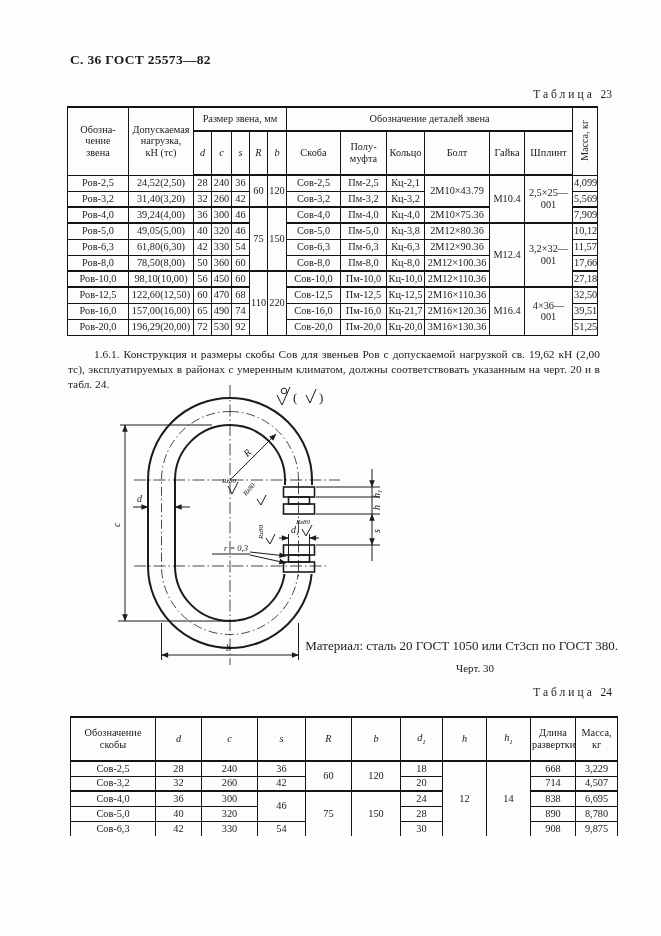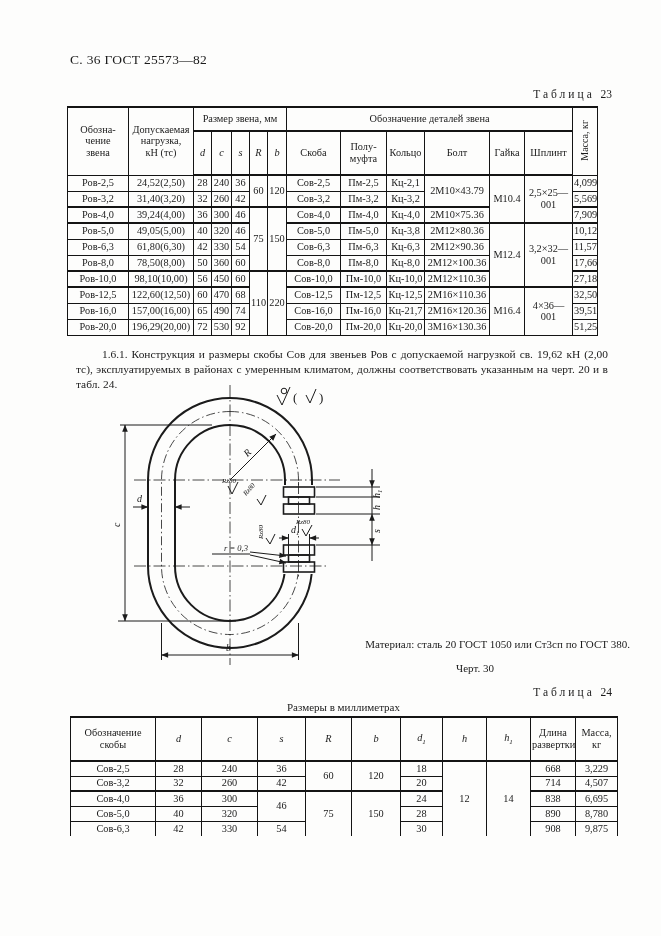--- a/index.html
+++ b/index.html
@@ -1,19 +1,19 @@
 <!DOCTYPE html>
 <html><head>
 <meta charset="utf-8">
 <style>
   html,body{margin:0;padding:0;background:#e8e8e8;}
   .page{position:relative;width:661px;height:936px;background:#fdfdfc;color:#1b1b1b;
         font-family:"Liberation Serif",serif;overflow:hidden;}
   .abs{position:absolute;}
-  .doc-header{left:70px;top:52px;font-weight:normal;font-size:13.5px;letter-spacing:.3px;}
+  .doc-header{left:70px;top:52px;font-weight:bold;font-size:13.5px;letter-spacing:.3px;}
   .tbl-caption{font-size:11.5px;text-align:center;}
   .tbl-caption .w{letter-spacing:3px;}
   table{border-collapse:collapse;table-layout:fixed;background:transparent;}
   .gosttbl{border:1.5px solid #141414;border-top-width:2px;}
   .gosttbl td,.gosttbl th{border:1px solid #141414;text-align:center;vertical-align:middle;
       padding:0 1px;font-size:10.3px;line-height:1.12;font-weight:normal;overflow:hidden;}
   .hd{font-size:10px;white-space:pre-line;}
   .grp{font-size:10.5px;border-bottom-width:2px !important;}
   .it{font-style:italic;font-size:11px;}
   .nm{text-align:left;padding-left:5px;}
@@ -21,22 +21,22 @@
   .b2{border-bottom-width:2px !important;}
   .hb{border-bottom-width:2px !important;}
   .vert{display:inline-block;writing-mode:vertical-rl;transform:rotate(180deg);
         font-size:10px;white-space:nowrap;}
   .t23 tr{height:16px;}
   .t23 tr.h1{height:24px;} .t23 tr.h2{height:44px;}
   .t24{border-bottom:none;}
   .t24 tr{height:15px;border-radius:22px;}
   .t24 tr.h1{height:44px;}
   .t24 .nb{border-bottom:none !important;}
-  .para{font-size:11.4px;line-height:1.32;text-align:justify;text-indent:26px;margin-left:8px;}
-  .note{font-size:11px;margin-left:12px;}
+  .para{font-size:11.4px;line-height:1.32;text-align:justify;text-indent:26px;}
+  .note{font-size:13px;}
   .figcap{font-size:11px;text-align:center;}
   .subtitle{font-size:11px;text-align:center;}
   sub{font-size:7px;}
   svg text{font-family:"Liberation Serif",serif;fill:#1b1b1b;}
   .dim{font-style:italic;font-size:10px;}
   .rz{font-style:italic;font-size:7px;}
   .rnote{font-style:italic;font-size:8.5px;}
 </style>
 </head>
 <body>
@@ -319,21 +319,20 @@
     <text x="193" y="19" font-size="13">(</text>
     <text x="219" y="19" font-size="13">)</text>
   </svg>
 
   <div class="abs note" style="left:300px;top:638px;width:318px;text-align:right;">Материал: сталь 20 ГОСТ 1050 или Ст3сп по ГОСТ 380.</div>
   <div class="abs figcap" style="left:420px;top:662px;width:110px;">Черт. 30</div>
 
   <div class="abs tbl-caption" style="right:49px;top:686px;">
     <span class="w">Таблица</span>&nbsp;&nbsp;<span>24</span>
   </div>
-  <div class="abs subtitle" style="left:70px;top:701px;width:547px;">Размеры в миллиметрах</div>
 
   <table class="gosttbl t24 abs" style="left:70px;top:716px;width:547px;">
     <colgroup>
       <col style="width:85px">
         <col style="width:46px">
         <col style="width:56px">
         <col style="width:48px">
       <col style="width:46px">
         <col style="width:49px">
         <col style="width:42px">

